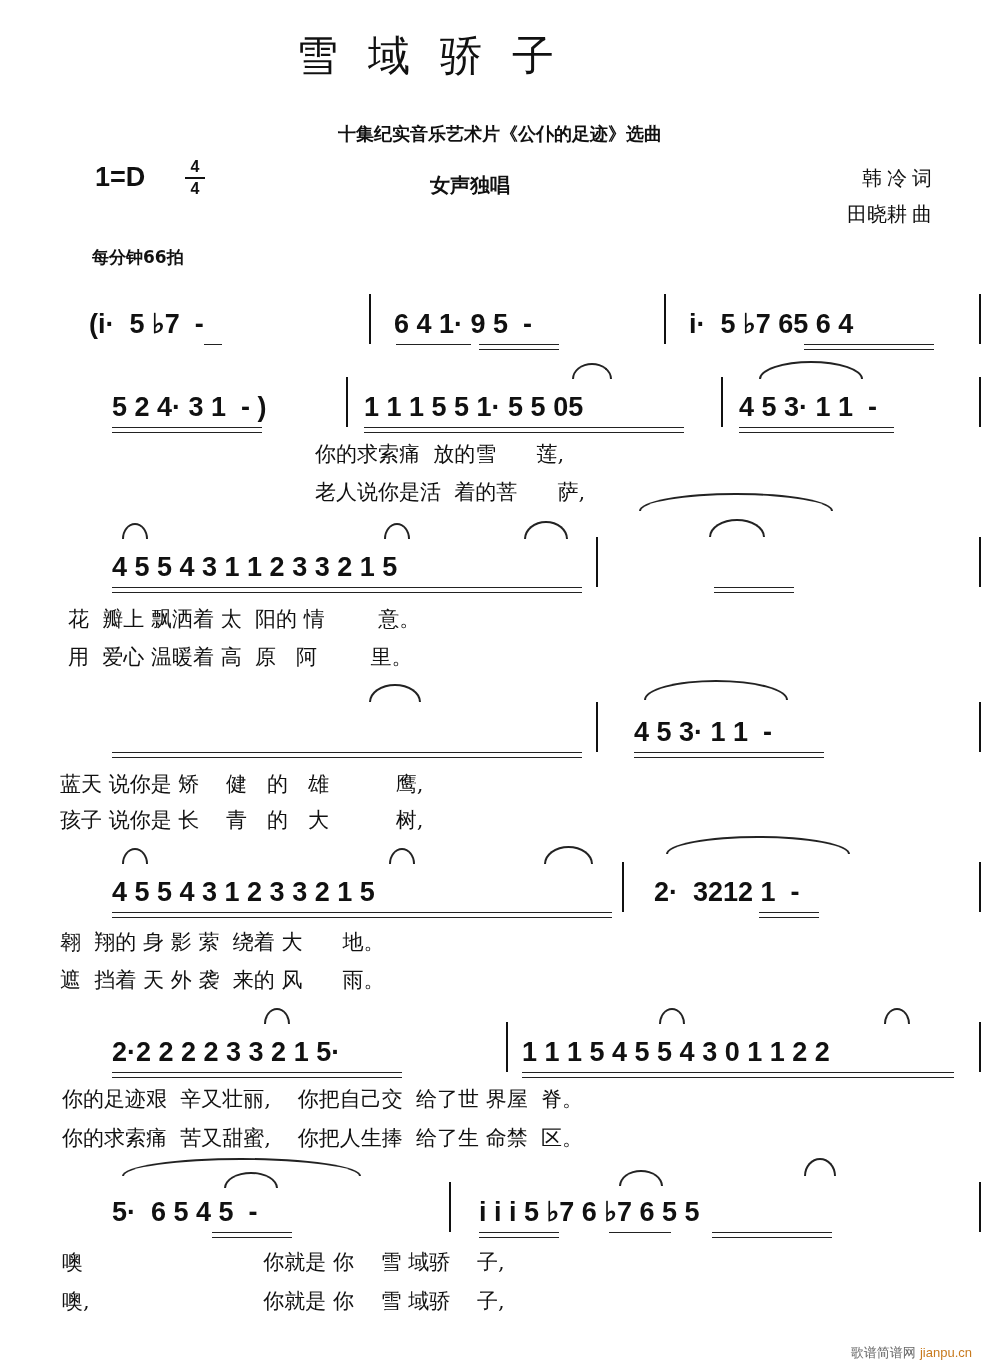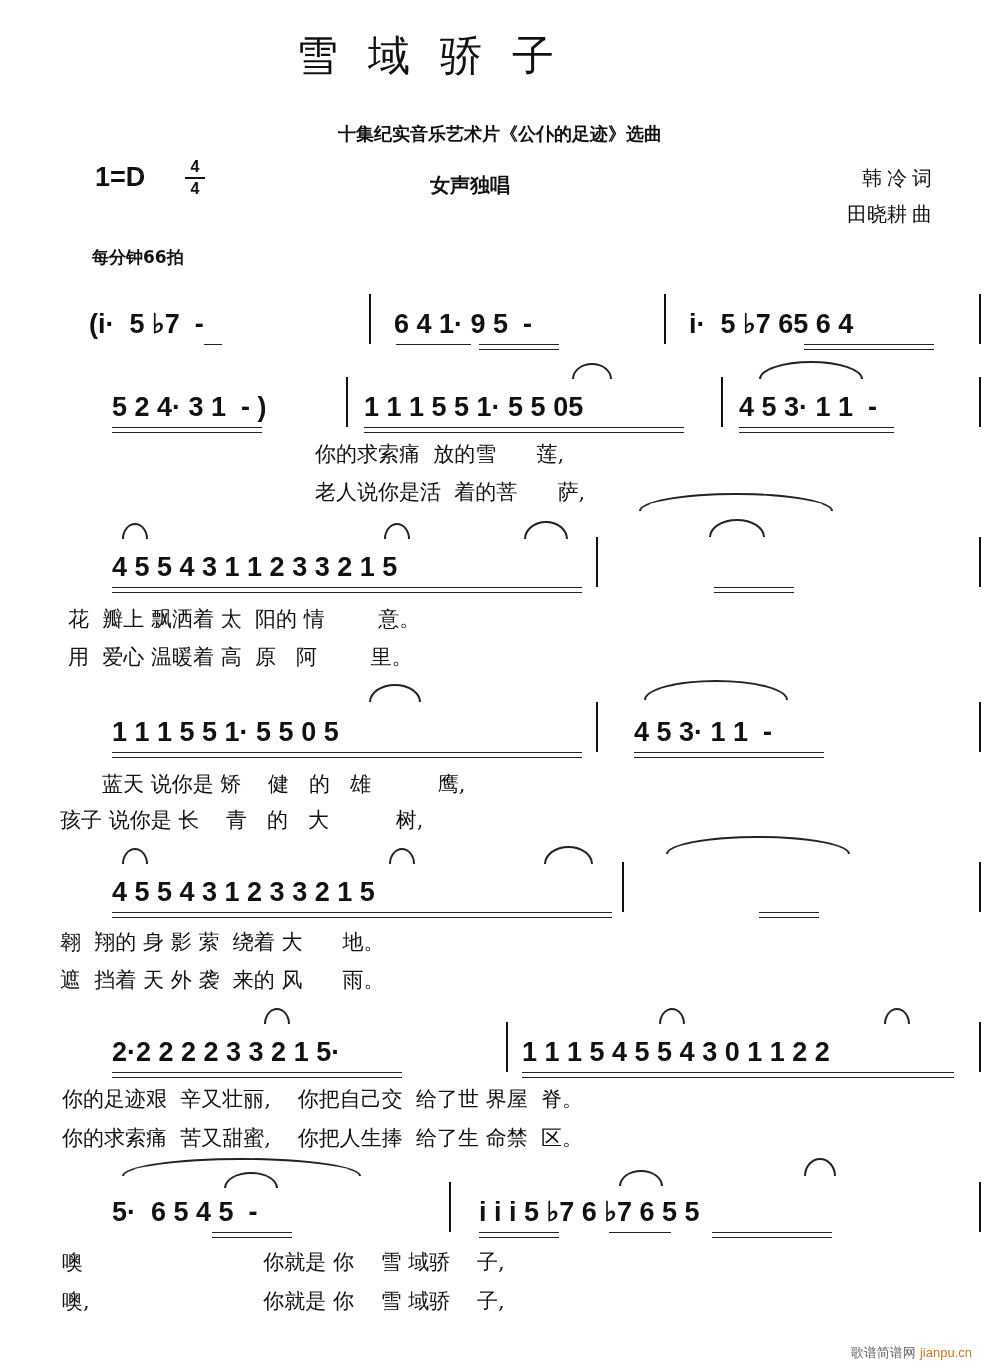--- a/index.html
+++ b/index.html
@@ -85,35 +85,35 @@
   <div class="slur" style="left:440px;top:-22px;width:40px;height:16px;"></div>
   <div class="slur" style="left:555px;top:-50px;width:190px;height:16px;"></div>
   <div class="slur" style="left:625px;top:-24px;width:52px;height:16px;"></div>
   <div class="ul2" style="left:28px;top:44px;width:470px;"></div>
   <div class="ul2" style="left:630px;top:44px;width:80px;"></div>
 </div>
 <div class="lyr" style="left:68px;top:605px;">花  瓣上 飘洒着 太  阳的 情        意。</div>
 <div class="lyr" style="left:68px;top:643px;">用  爱心 温暖着 高  原   阿        里。</div>
 
 <div class="abs row" style="top:708px;">
-  <div class="notes" style="left:28px;">1 1 1 5 5 1· 5 5 0 5</div>
   <div class="bar" style="left:512px;"></div>
   <div class="notes" style="left:550px;">4 5 3· 1 1  -</div>
   <div class="bar" style="left:895px;"></div>
   <div class="slur" style="left:285px;top:-24px;width:48px;height:16px;"></div>
   <div class="slur" style="left:560px;top:-28px;width:140px;height:18px;"></div>
   <div class="ul2" style="left:28px;top:44px;width:470px;"></div>
   <div class="ul2" style="left:550px;top:44px;width:190px;"></div>
 </div>
-<div class="lyr" style="left:60px;top:770px;margin-left:42px;">蓝天 说你是 矫    健   的   雄          鹰,</div>
+<div class="lyr" style="left:60px;top:770px;">蓝天 说你是 矫    健   的   雄          鹰,</div>
 <div class="lyr" style="left:60px;top:806px;">孩子 说你是 长    青   的   大          树,</div>
 
 <div class="abs row" style="top:868px;">
   <div class="notes" style="left:28px;">4 5 5 4 3 1 2 3 3 2 1 5</div>
   <div class="bar" style="left:538px;"></div>
+  <div class="notes" style="left:570px;">2·  3212 1  -</div>
   <div class="bar" style="left:895px;"></div>
   <div class="slur" style="left:38px;top:-20px;width:22px;height:14px;"></div>
   <div class="slur" style="left:305px;top:-20px;width:22px;height:14px;"></div>
   <div class="slur" style="left:460px;top:-22px;width:45px;height:16px;"></div>
   <div class="slur" style="left:582px;top:-32px;width:180px;height:16px;"></div>
   <div class="ul2" style="left:28px;top:44px;width:500px;"></div>
   <div class="ul2" style="left:675px;top:44px;width:60px;"></div>
 </div>
 <div class="lyr" style="left:60px;top:928px;">翱  翔的 身 影 萦  绕着 大      地。</div>
 <div class="lyr" style="left:60px;top:966px;">遮  挡着 天 外 袭  来的 风      雨。</div>

